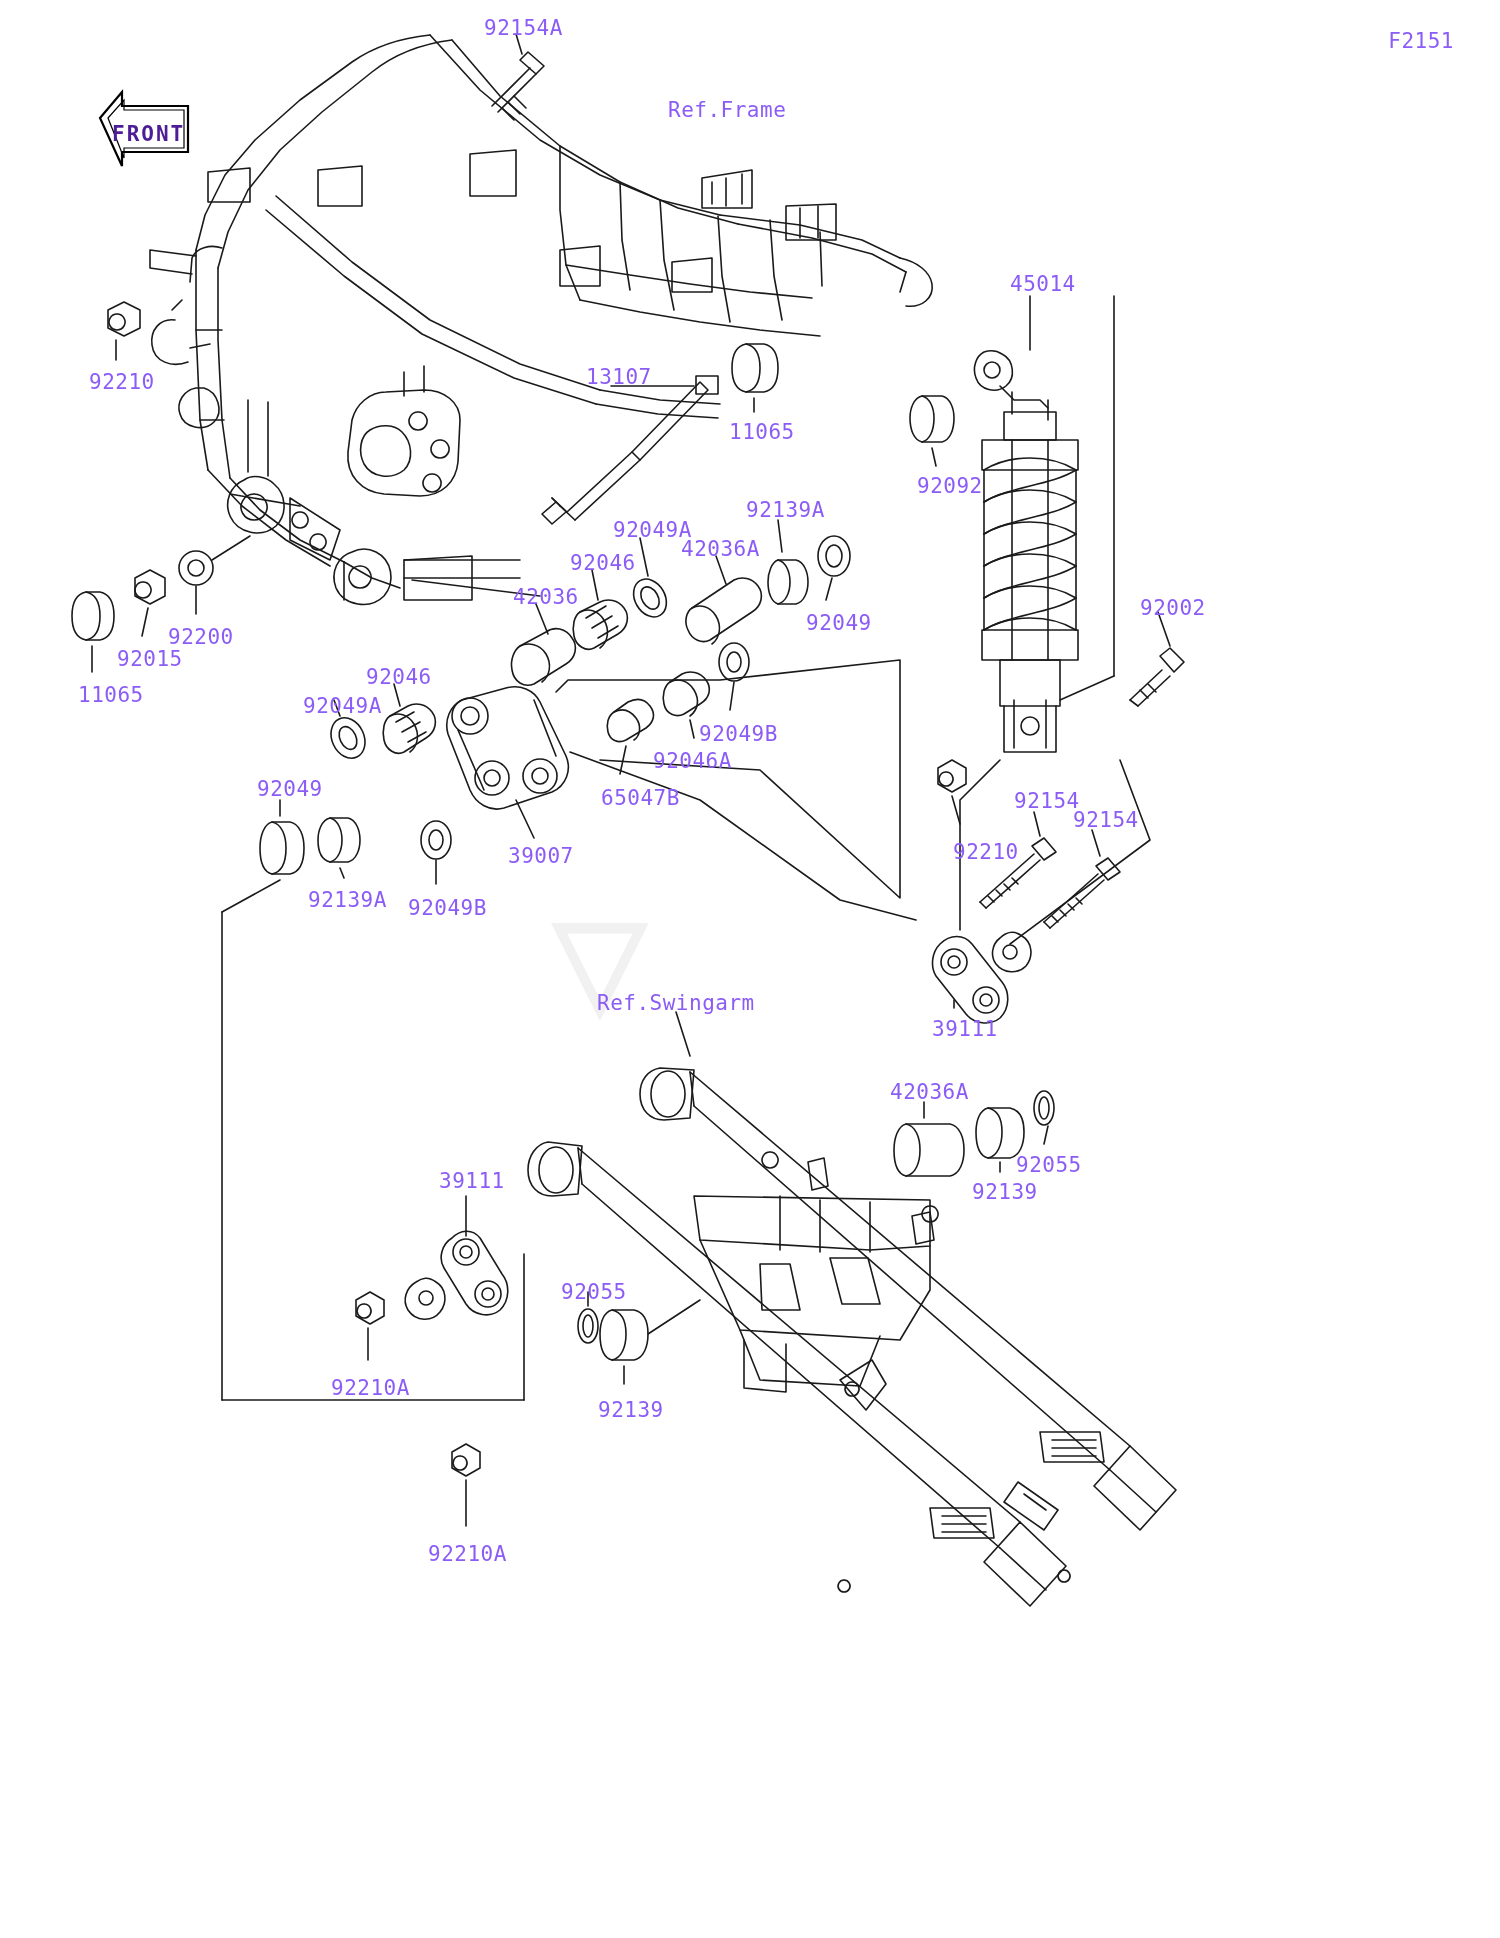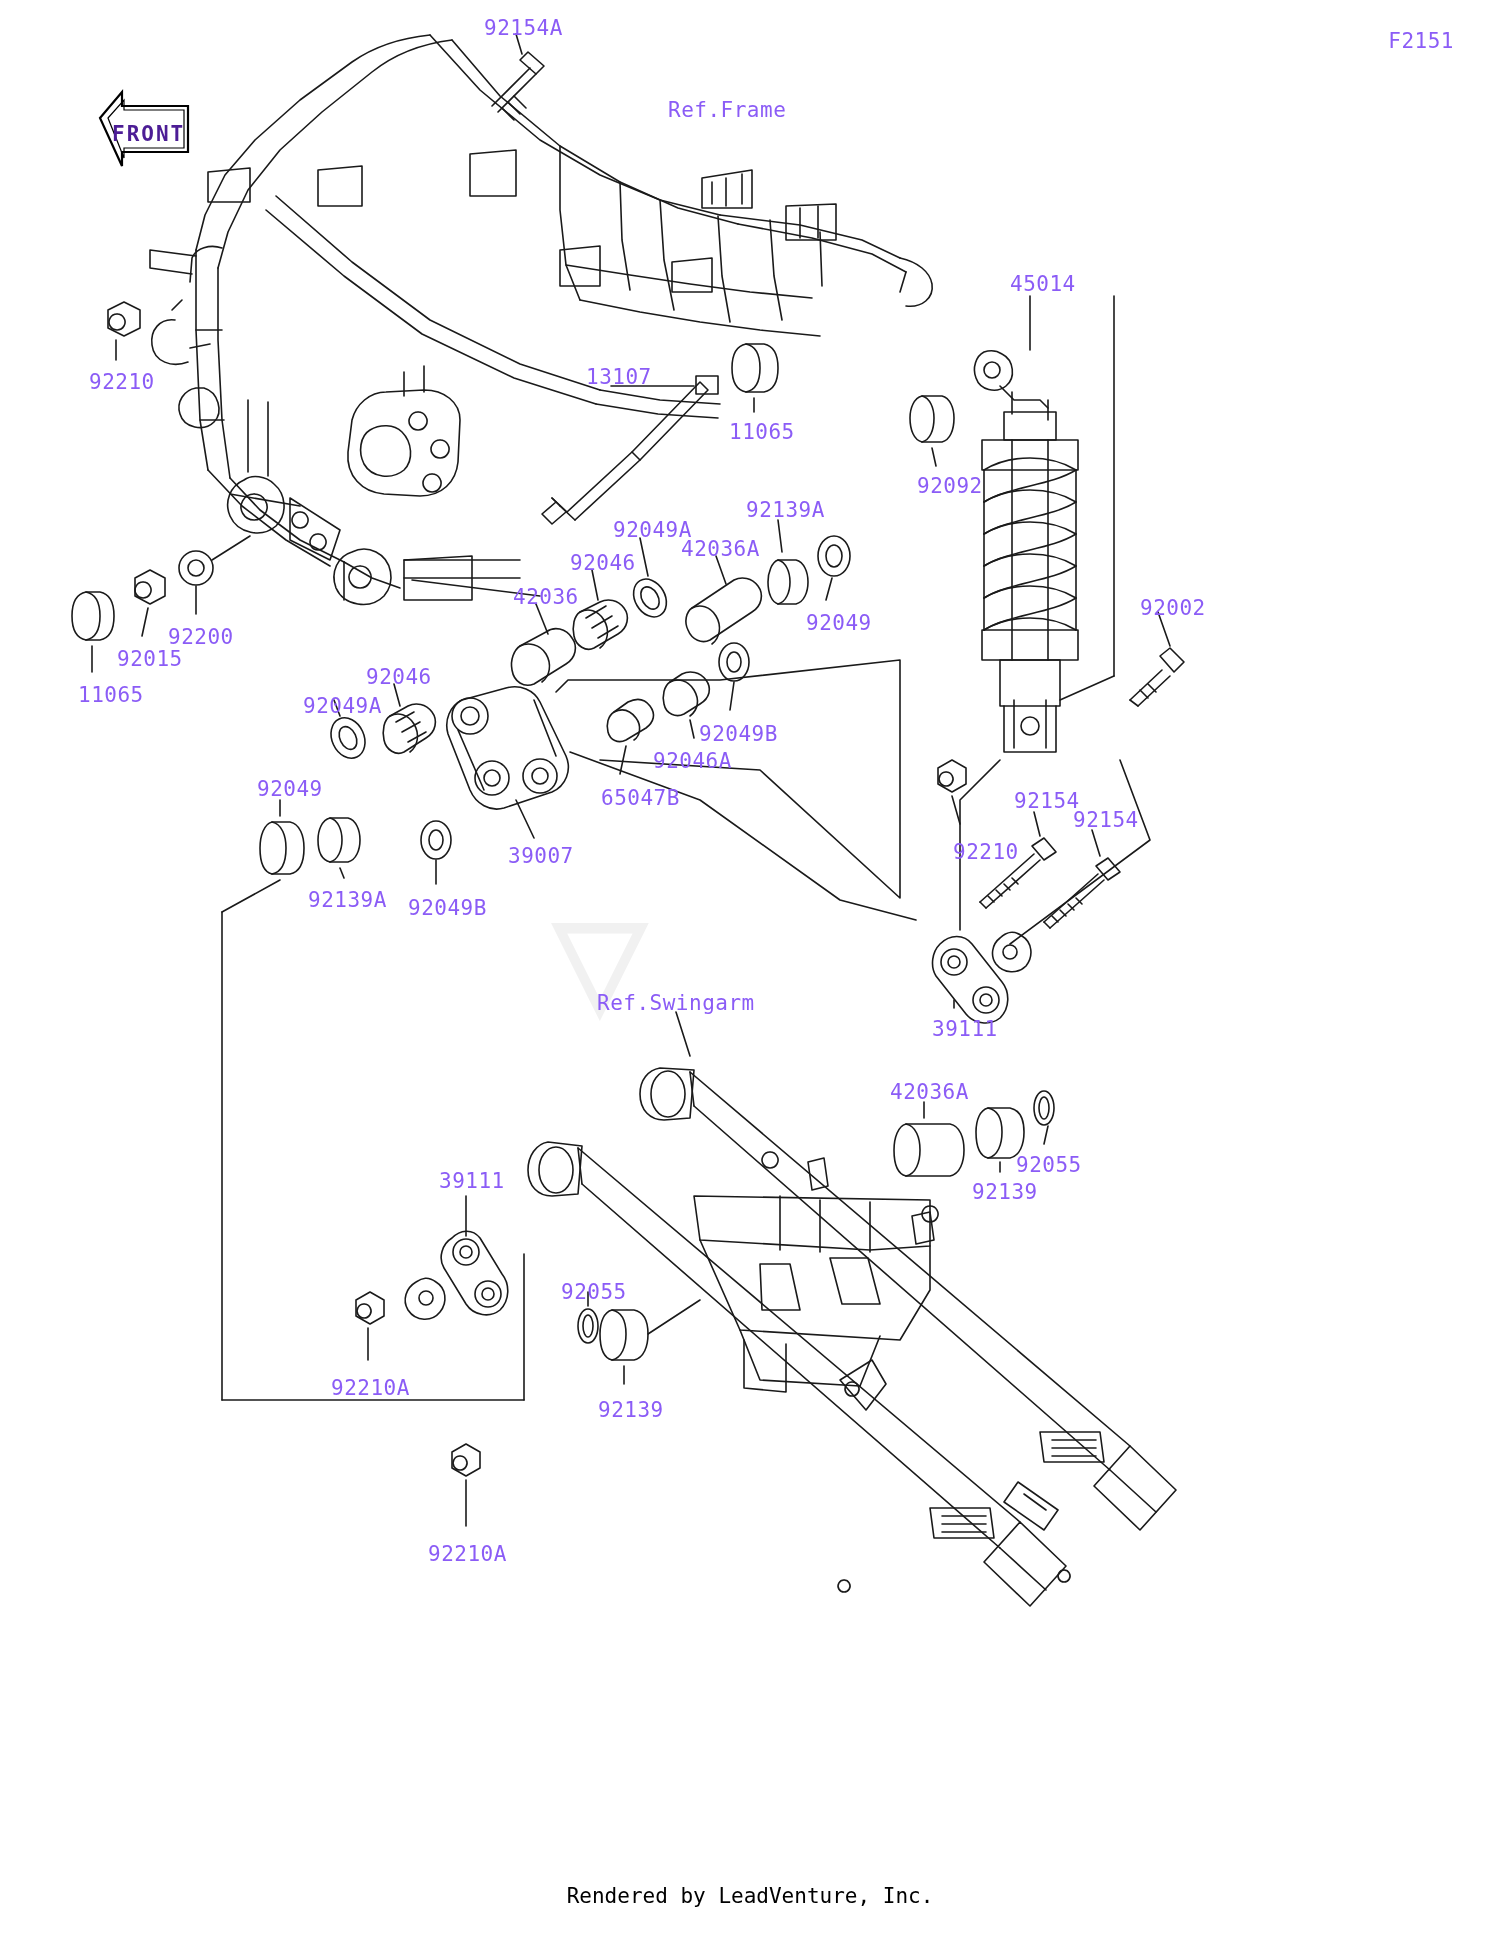--- a/index.html
+++ b/index.html
@@ -550,14 +550,13 @@
   <div class="lbl" style="left:932px;  top:1017px;">39111</div>
   <div class="lbl" style="left:890px;  top:1080px;">42036A</div>
   <div class="lbl" style="left:1016px; top:1153px;">92055</div>
   <div class="lbl" style="left:972px;  top:1180px;">92139</div>
   <div class="lbl" style="left:439px;  top:1169px;">39111</div>
   <div class="lbl" style="left:561px;  top:1280px;">92055</div>
   <div class="lbl" style="left:331px;  top:1376px;">92210A</div>
   <div class="lbl" style="left:598px;  top:1398px;">92139</div>
   <div class="lbl" style="left:428px;  top:1542px;">92210A</div>
 
-  <div id="footer">Rendered by LeadVenture, Inc.</div>
 </div>
 
 </body></html>

